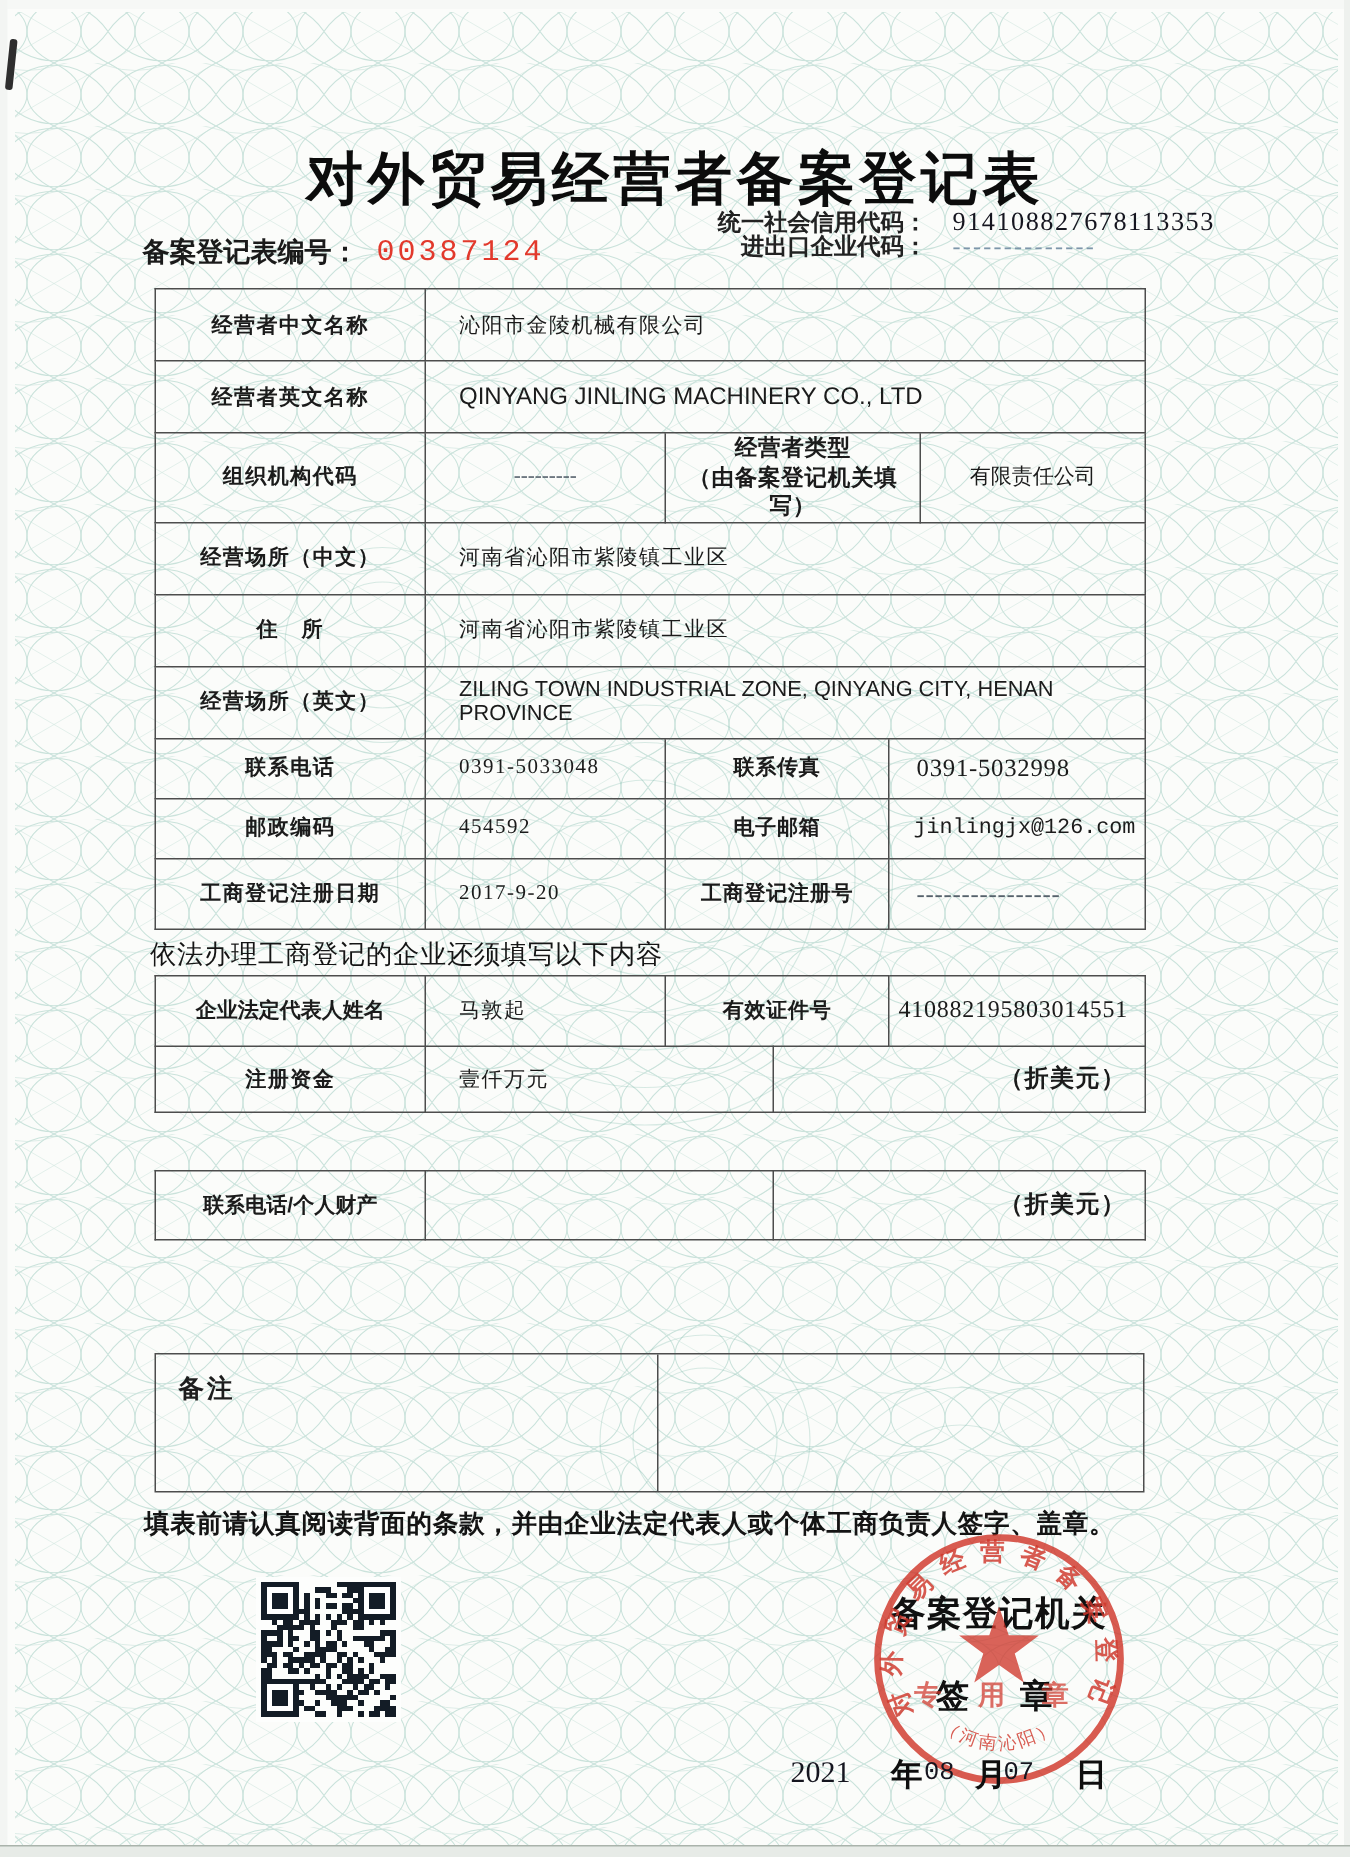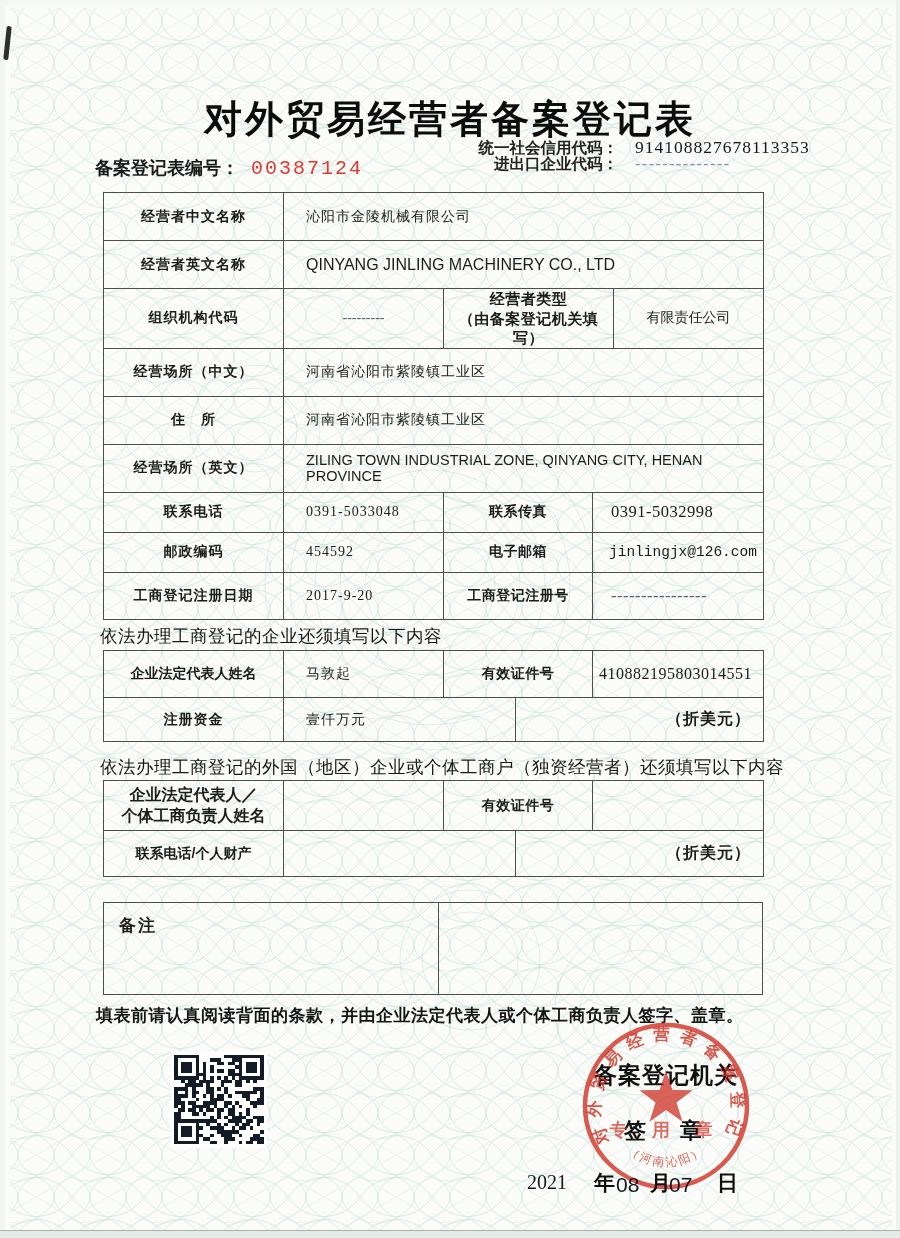--- a/index.html
+++ b/index.html
@@ -53,21 +53,21 @@
 
   .stamp{position:absolute;left:575px;top:1015px;z-index:4;}
   .agency{position:absolute;left:584px;top:1060px;width:164px;text-align:center;
           font-size:23px;font-weight:700;letter-spacing:1px;color:#101010;z-index:3;}
   .sign{position:absolute;left:613px;top:1116px;width:106px;text-align:center;
         font-size:22px;font-weight:700;letter-spacing:6px;color:#101010;z-index:3;}
 
   .dateline{position:absolute;left:0;top:1165px;width:900px;height:30px;z-index:5;}
   .dateline span{position:absolute;white-space:nowrap;}
   .dl-num{font-family:"Liberation Serif",serif;font-size:20px;color:#15151f;}
-  .dl-num-sm{font-family:Liberation Sans, sans-serif;font-size:21px;color:#15151f;}
+  .dl-num-sm{font-family:Liberation Mono, monospace;font-size:17px;color:#15151f;}
   .dl-unit{font-size:21px;font-weight:700;color:#0e0e0e;}
   #d-year{left:527px;top:6px;} #d-yu{left:594px;top:4px;} #d-month{left:616px;top:8px;}
   #d-mu{left:650px;top:4px;} #d-day{left:669px;top:8px;} #d-du{left:717px;top:4px;}
 
   .scan-bottom{position:absolute;left:0;bottom:0;width:100%;height:7px;background:#e7ebe7;border-top:1px solid #aab3ab;z-index:6;}
   .scan-left{position:absolute;left:0;top:0;width:5px;height:100%;background:#f3f5f3;z-index:6;}
   .scan-right{position:absolute;right:0;top:0;width:4px;height:100%;background:#eef1ee;z-index:6;}
   .scan-top{position:absolute;left:0;top:0;width:100%;height:6px;background:#f6f8f6;z-index:6;}
   .corner-mark{position:absolute;left:5px;top:26px;width:5px;height:34px;background:#2e2e2e;
                transform:rotate(6deg);border-radius:2px;z-index:7;}
@@ -203,39 +203,29 @@
       <td class="val2" style="padding-left:6px;font-size:16px;">410882195803014551</td>
     </tr>
     <tr class="rh44">
       <td class="lbl">注册资金</td>
       <td class="val" colspan="2">壹仟万元</td>
       <td class="note-cell" colspan="2">（折美元）</td>
     </tr>
   </tbody>
     </table>
 
-  <div class="section-heading" id="sh2">依法办理工商登记的外国（地区）企业或个体工商户（独资经营者）还须填写以下内容</div>
   <table id="t3">
     <colgroup>
         <col style="width:180px">
         <col style="width:160px">
         <col style="width:72px">
         <col style="width:77px">
         <col style="width:171px">
       </colgroup>
     <tbody>
-        <tr class="rh50">
-      <td class="lbl two-line" style="font-size:16px;letter-spacing:0;">
-        <div>企业法定代表人／</div>
-        <div>个体工商负责人姓名</div>
-      </td>
-      <td class="val"></td>
-      <td class="lbl2" colspan="2">有效证件号</td>
-      <td class="val2"></td>
-    </tr>
     <tr class="rh46">
       <td class="lbl" style="letter-spacing:0;">联系电话/个人财产</td>
       <td class="val" colspan="2"></td>
       <td class="note-cell" colspan="2">（折美元）</td>
     </tr>
   </tbody>
     </table>
 
   <div class="remarks">
     <div class="remarks-label">备注</div>

